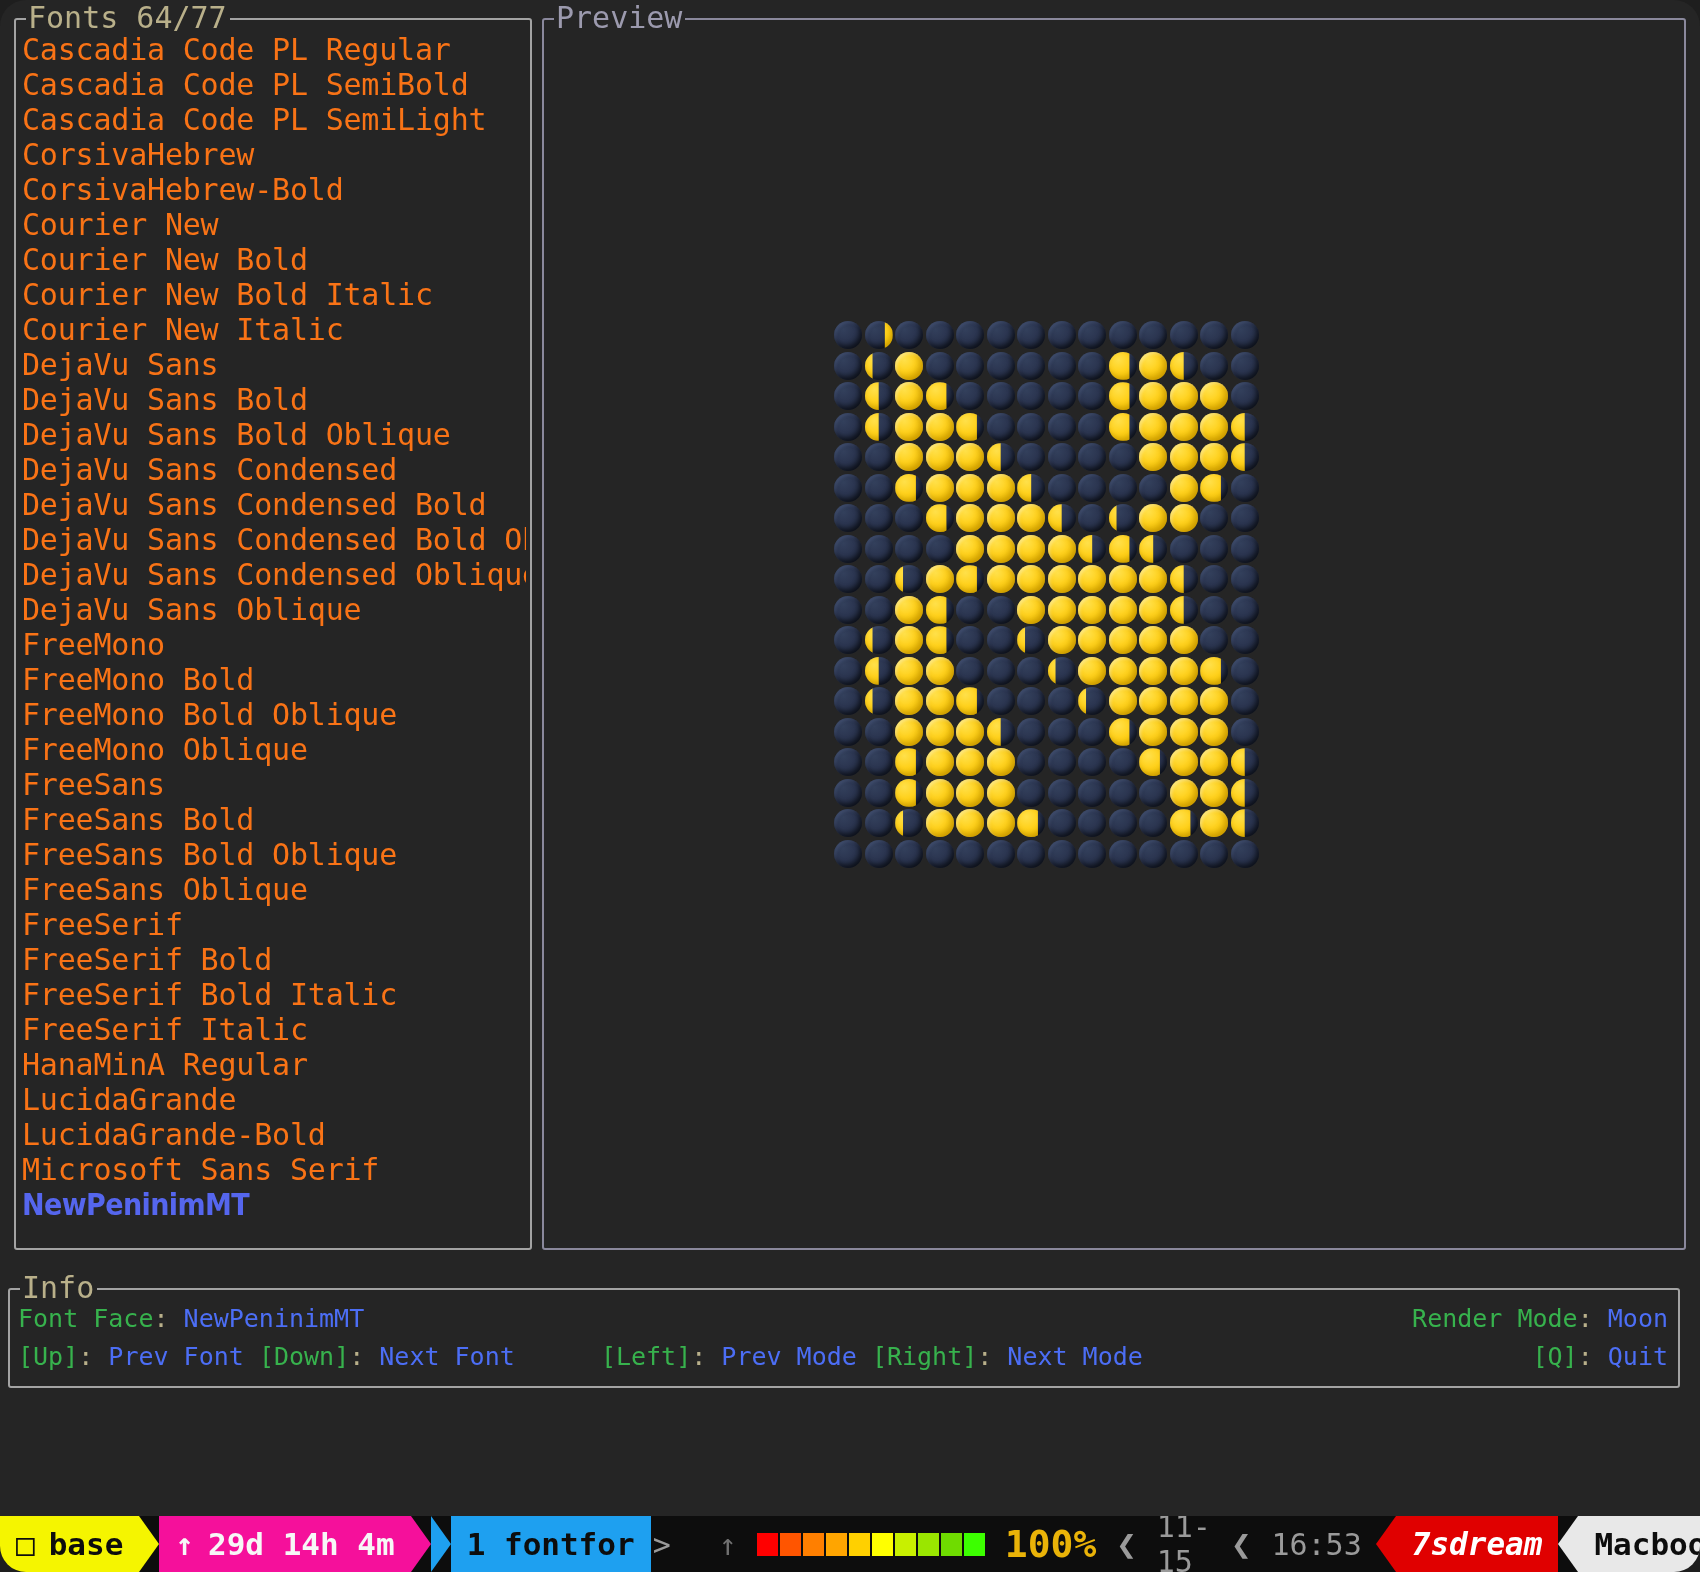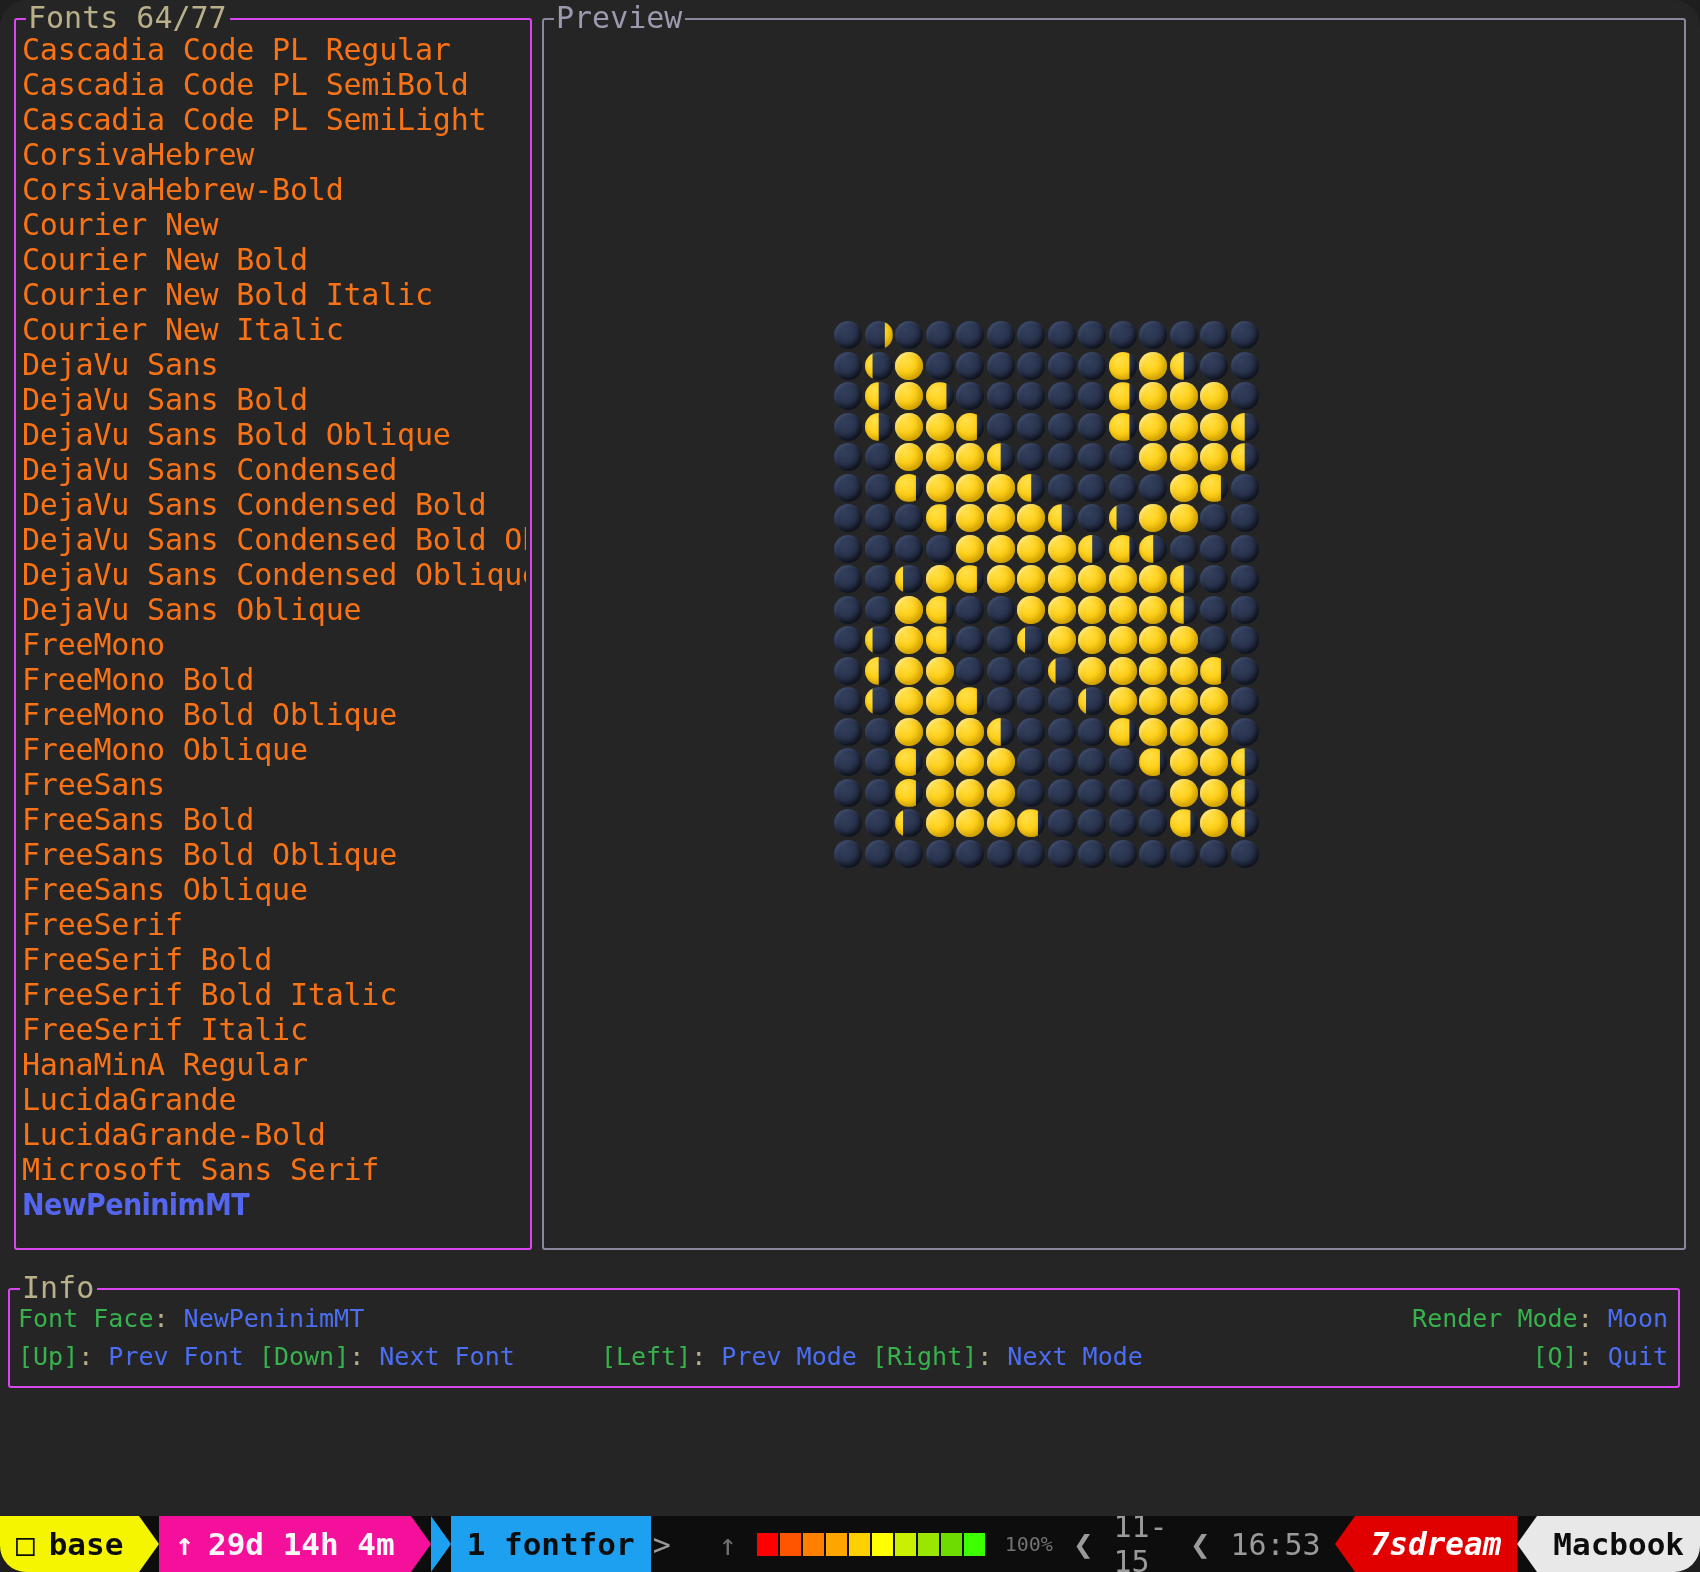--- a/index.html
+++ b/index.html
@@ -20,21 +20,21 @@
     height: 1572px;
     background: #252525;
     border-radius: 26px;
     overflow: hidden;
   }
 
   
   .panel {
     position: absolute;
     box-sizing: border-box;
-    border: 2px solid #d946ef;
+    border: 2px solid #a3a3a3;
     border-radius: 3px;
     background: transparent;
   }
   .panel > .panel-title {
     position: absolute;
     top: -19px;
     left: 10px;
     padding: 0 3px 0 2px;
     background: #252525;
     color: #b9b08a;
@@ -210,21 +210,21 @@
   }
   #seg-base { background: #f5f500; color: #0d0d0d; }
   #arrow-base { border-left-color: #f5f500; }
   #seg-uptime { background: #f5109b; color: #f7f7f7; }
   #arrow-uptime { border-left-color: #f5109b; }
   #seg-sess { background: #1ea0f0; color: #0d0d0d; }
   #arrow-sess { color: #9a9a9a; }
   #battery-wrap { display:flex; align-items:center; gap: 20px; padding: 0 14px 0 34px; }
   .batt-blocks { display: flex; gap: 2px; }
   .batt-block { width: 21px; height: 23px; }
-  #batt-pct { color: #737373; font-weight: normal; font-size: 20px; }
+  #batt-pct { color: #eab308; font-weight: bold; font-size: 38px; }
   .statfield { color: #9a9a9a; font-weight: normal; display:flex; align-items:center; padding: 0 14px; font-size: 30px;}
   #seg-user { background: #e00000; color: #ffffff; font-style: italic; }
   #arrow-user-l { border-right-color: #e00000; }
   #seg-host { background: #e8e8e8; color: #0d0d0d; }
   #arrow-host-l { border-right-color: #e8e8e8; }
   .chev { color:#9a9a9a; font-weight: normal; font-size: 34px; padding: 0 6px; display:flex; align-items:center;}
   .spacer { flex: 1 1 auto; }
 </style>
 </head>
 <body>

